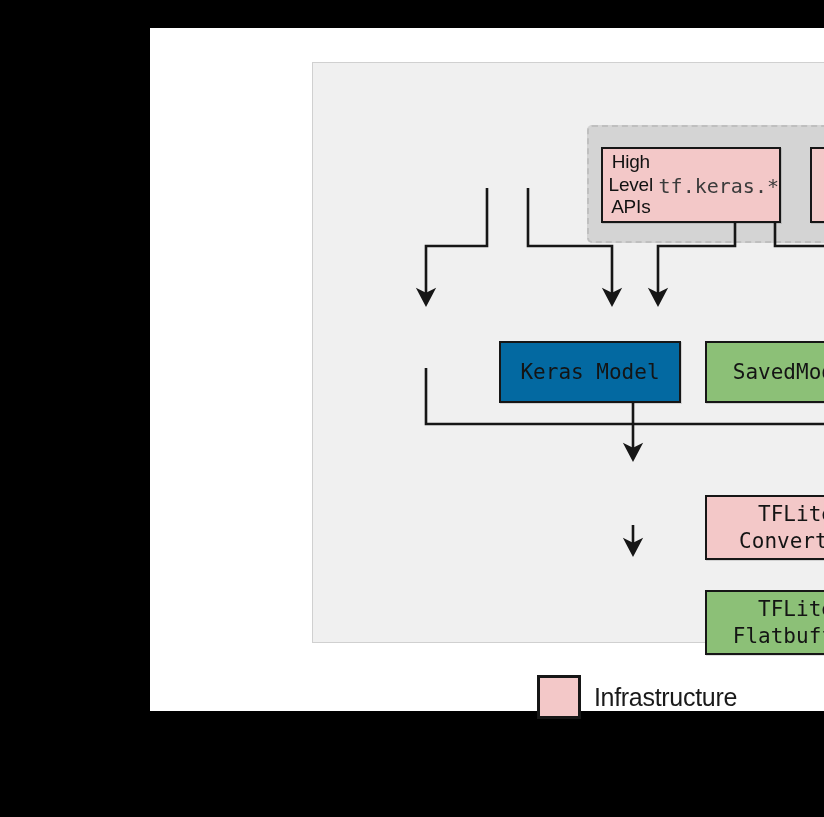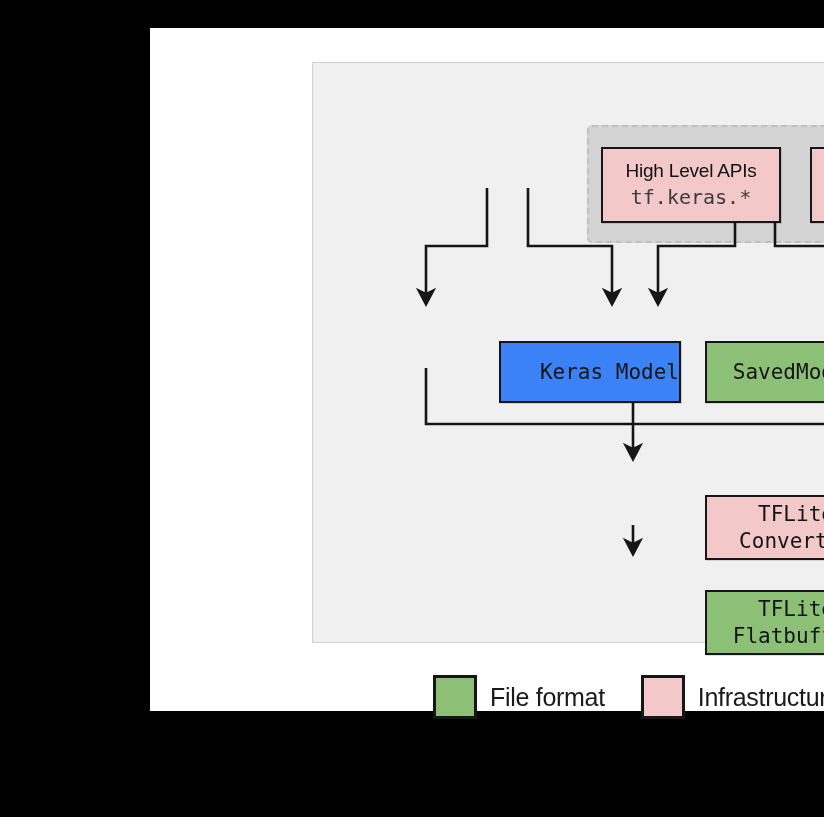--- a/index.html
+++ b/index.html
@@ -53,21 +53,20 @@
     border-radius: 5px;
     box-sizing: border-box;
   }
 
   
   .node {
     position: absolute;
     border: 2.5px solid #161616;
     box-sizing: border-box;
     display: flex;
-    flex-direction: column;
     align-items: center;
     justify-content: center;
     text-align: center;
     color: #111111;
     box-shadow: 1px 1px 0 rgba(0,0,0,0.12);
   }
 
   .node .title-sans {
     font-family: "Liberation Sans", sans-serif;
     font-size: 19px;
@@ -183,21 +182,21 @@
       <div class="node" id="node-high-level-apis" style="background:#f3c8c8;">
         <div class="title-sans">High Level APIs</div>
         <div class="sub-mono">tf.keras.*</div>
       </div>
 
       <div class="node" id="node-low-level-apis" style="background:#f3c8c8;">
         
         
       </div>
 
-      <div class="node" id="node-keras-model" style="background:#3b82f6;align-items:flex-end;">
+      <div class="node" id="node-keras-model" style="background:#0369a1;">
         <div class="label-mono">Keras Model</div>
       </div>
 
       <div class="node" id="node-savedmodel" style="background:#8cc077;">
         <div class="label-mono">SavedModel</div>
       </div>
 
       <div class="node" id="node-tflite-converter" style="background:#f3c8c8;">
         <div class="label-mono">TFLite
 Converter</div>
@@ -205,24 +204,20 @@
 
       <div class="node" id="node-tflite-flatbuffer" style="background:#8cc077;">
         <div class="label-mono">TFLite
 Flatbuffer</div>
       </div>
 
     </div>
 
     <div class="legend">
 
-      <div class="legend-item">
-        <span class="legend-swatch" style="background:#8cc077;"></span>
-        <span class="legend-label">File format</span>
-      </div>
 
 
       <div class="legend-item">
         <span class="legend-swatch" style="background:#f3c8c8;"></span>
         <span class="legend-label">Infrastructure</span>
       </div>
 
     </div>
 
   </div>

